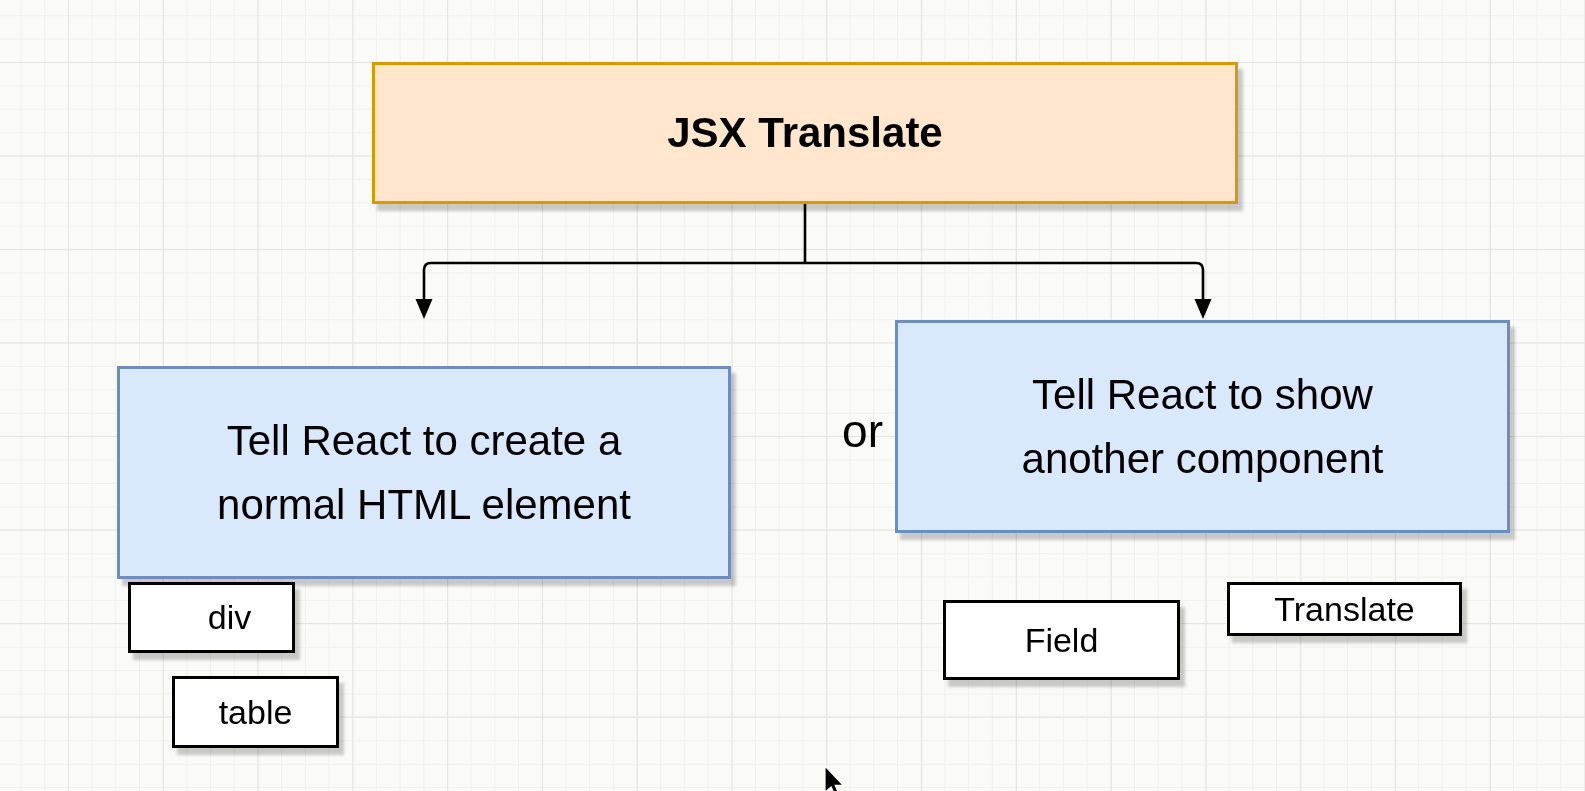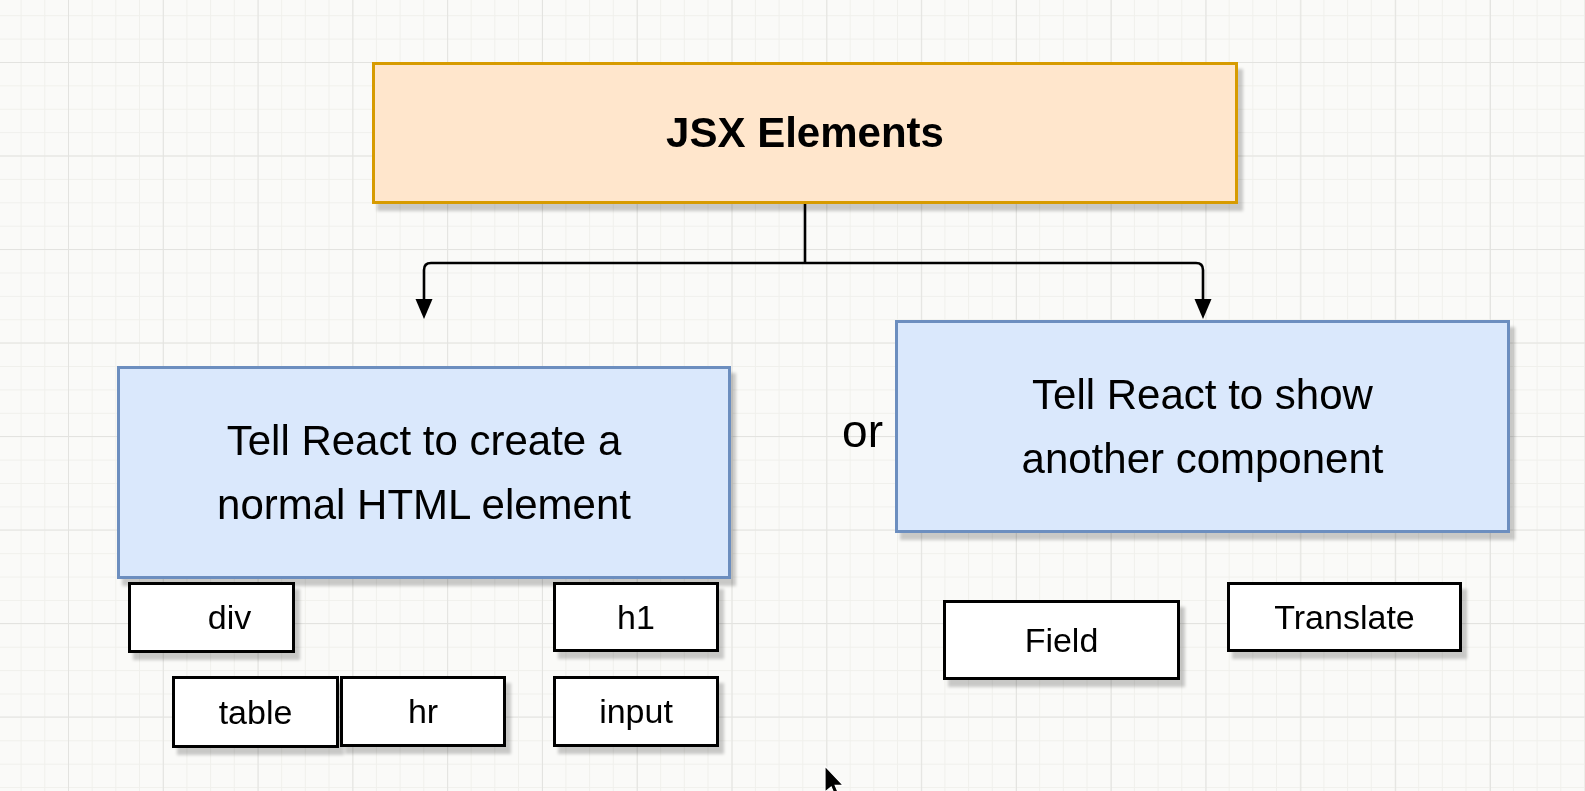--- a/index.html
+++ b/index.html
@@ -60,21 +60,21 @@
     border: 3px solid #000000;
     font-size: 34px;
   }
   .leaf-div       { left: 128px;  top: 582px; width: 167px; height: 71px; padding-left: 36px; }
   .leaf-span      { left: 340px;  top: 582px; width: 166px; height: 70px; }
   .leaf-h1        { left: 553px;  top: 582px; width: 166px; height: 70px; }
   .leaf-table     { left: 128px;  top: 676px; width: 167px; height: 72px; margin-left: 44px; }
   .leaf-hr        { left: 340px;  top: 676px; width: 166px; height: 71px; }
   .leaf-input     { left: 553px;  top: 676px; width: 166px; height: 71px; }
   .leaf-field     { left: 943px;  top: 600px; width: 237px; height: 80px; }
-  .leaf-translate { left: 1227px; top: 582px; width: 235px; height: 70px; }
+  .leaf-translate { left: 1227px; top: 582px; width: 235px; height: 54px; }
   .leaf-languages { left: 943px;  top: 676px; width: 237px; height: 72px; }
   .connector-svg, .cursor-svg {
     position: absolute;
     left: 0; top: 0;
     pointer-events: none;
   }
   .connector-svg { width: 1585px; height: 791px; }
 </style>
 </head>
 <body>
@@ -82,49 +82,40 @@
 <div class="canvas">
 
   <svg class="connector-svg" viewBox="0 0 1585 791" xmlns="http://www.w3.org/2000/svg">
     <path d="M805 204 V263" fill="none" stroke="#000000" stroke-width="2.6"></path>
     <path d="M424 301 V270 Q424 263 431 263 H1196 Q1203 263 1203 270 V301" fill="none" stroke="#000000" stroke-width="2.6"></path>
     <polygon points="424,319 415.5,299 432.5,299" fill="#000000"></polygon>
     <polygon points="1203,319 1194.5,299 1211.5,299" fill="#000000"></polygon>
   </svg>
 
   <div class="shape root-node">
-    <span>JSX Elements</span>
+    <span>JSX Translate</span>
   </div>
 
   <div class="shape branch-node branch-left">
     <span>Tell React to create a
 normal HTML element</span>
   </div>
 
   <div class="or-label">or</div>
 
   <div class="shape branch-node branch-right">
     <span>Tell React to show
 another component</span>
   </div>
 
   <div class="shape leaf-node leaf-div">
     <span>div</span>
   </div>
-  <div class="shape leaf-node leaf-h1">
-    <span>h1</span>
-  </div>
   <div class="shape leaf-node leaf-table">
     <span>table</span>
-  </div>
-  <div class="shape leaf-node leaf-hr">
-    <span>hr</span>
-  </div>
-  <div class="shape leaf-node leaf-input">
-    <span>input</span>
   </div>
 
   <div class="shape leaf-node leaf-field">
     <span>Field</span>
   </div>
   <div class="shape leaf-node leaf-translate">
     <span>Translate</span>
   </div>
 
   <svg class="cursor-svg" style="left: 824px; top: 766px;" width="26" height="34" viewBox="0 0 26 34" xmlns="http://www.w3.org/2000/svg">

